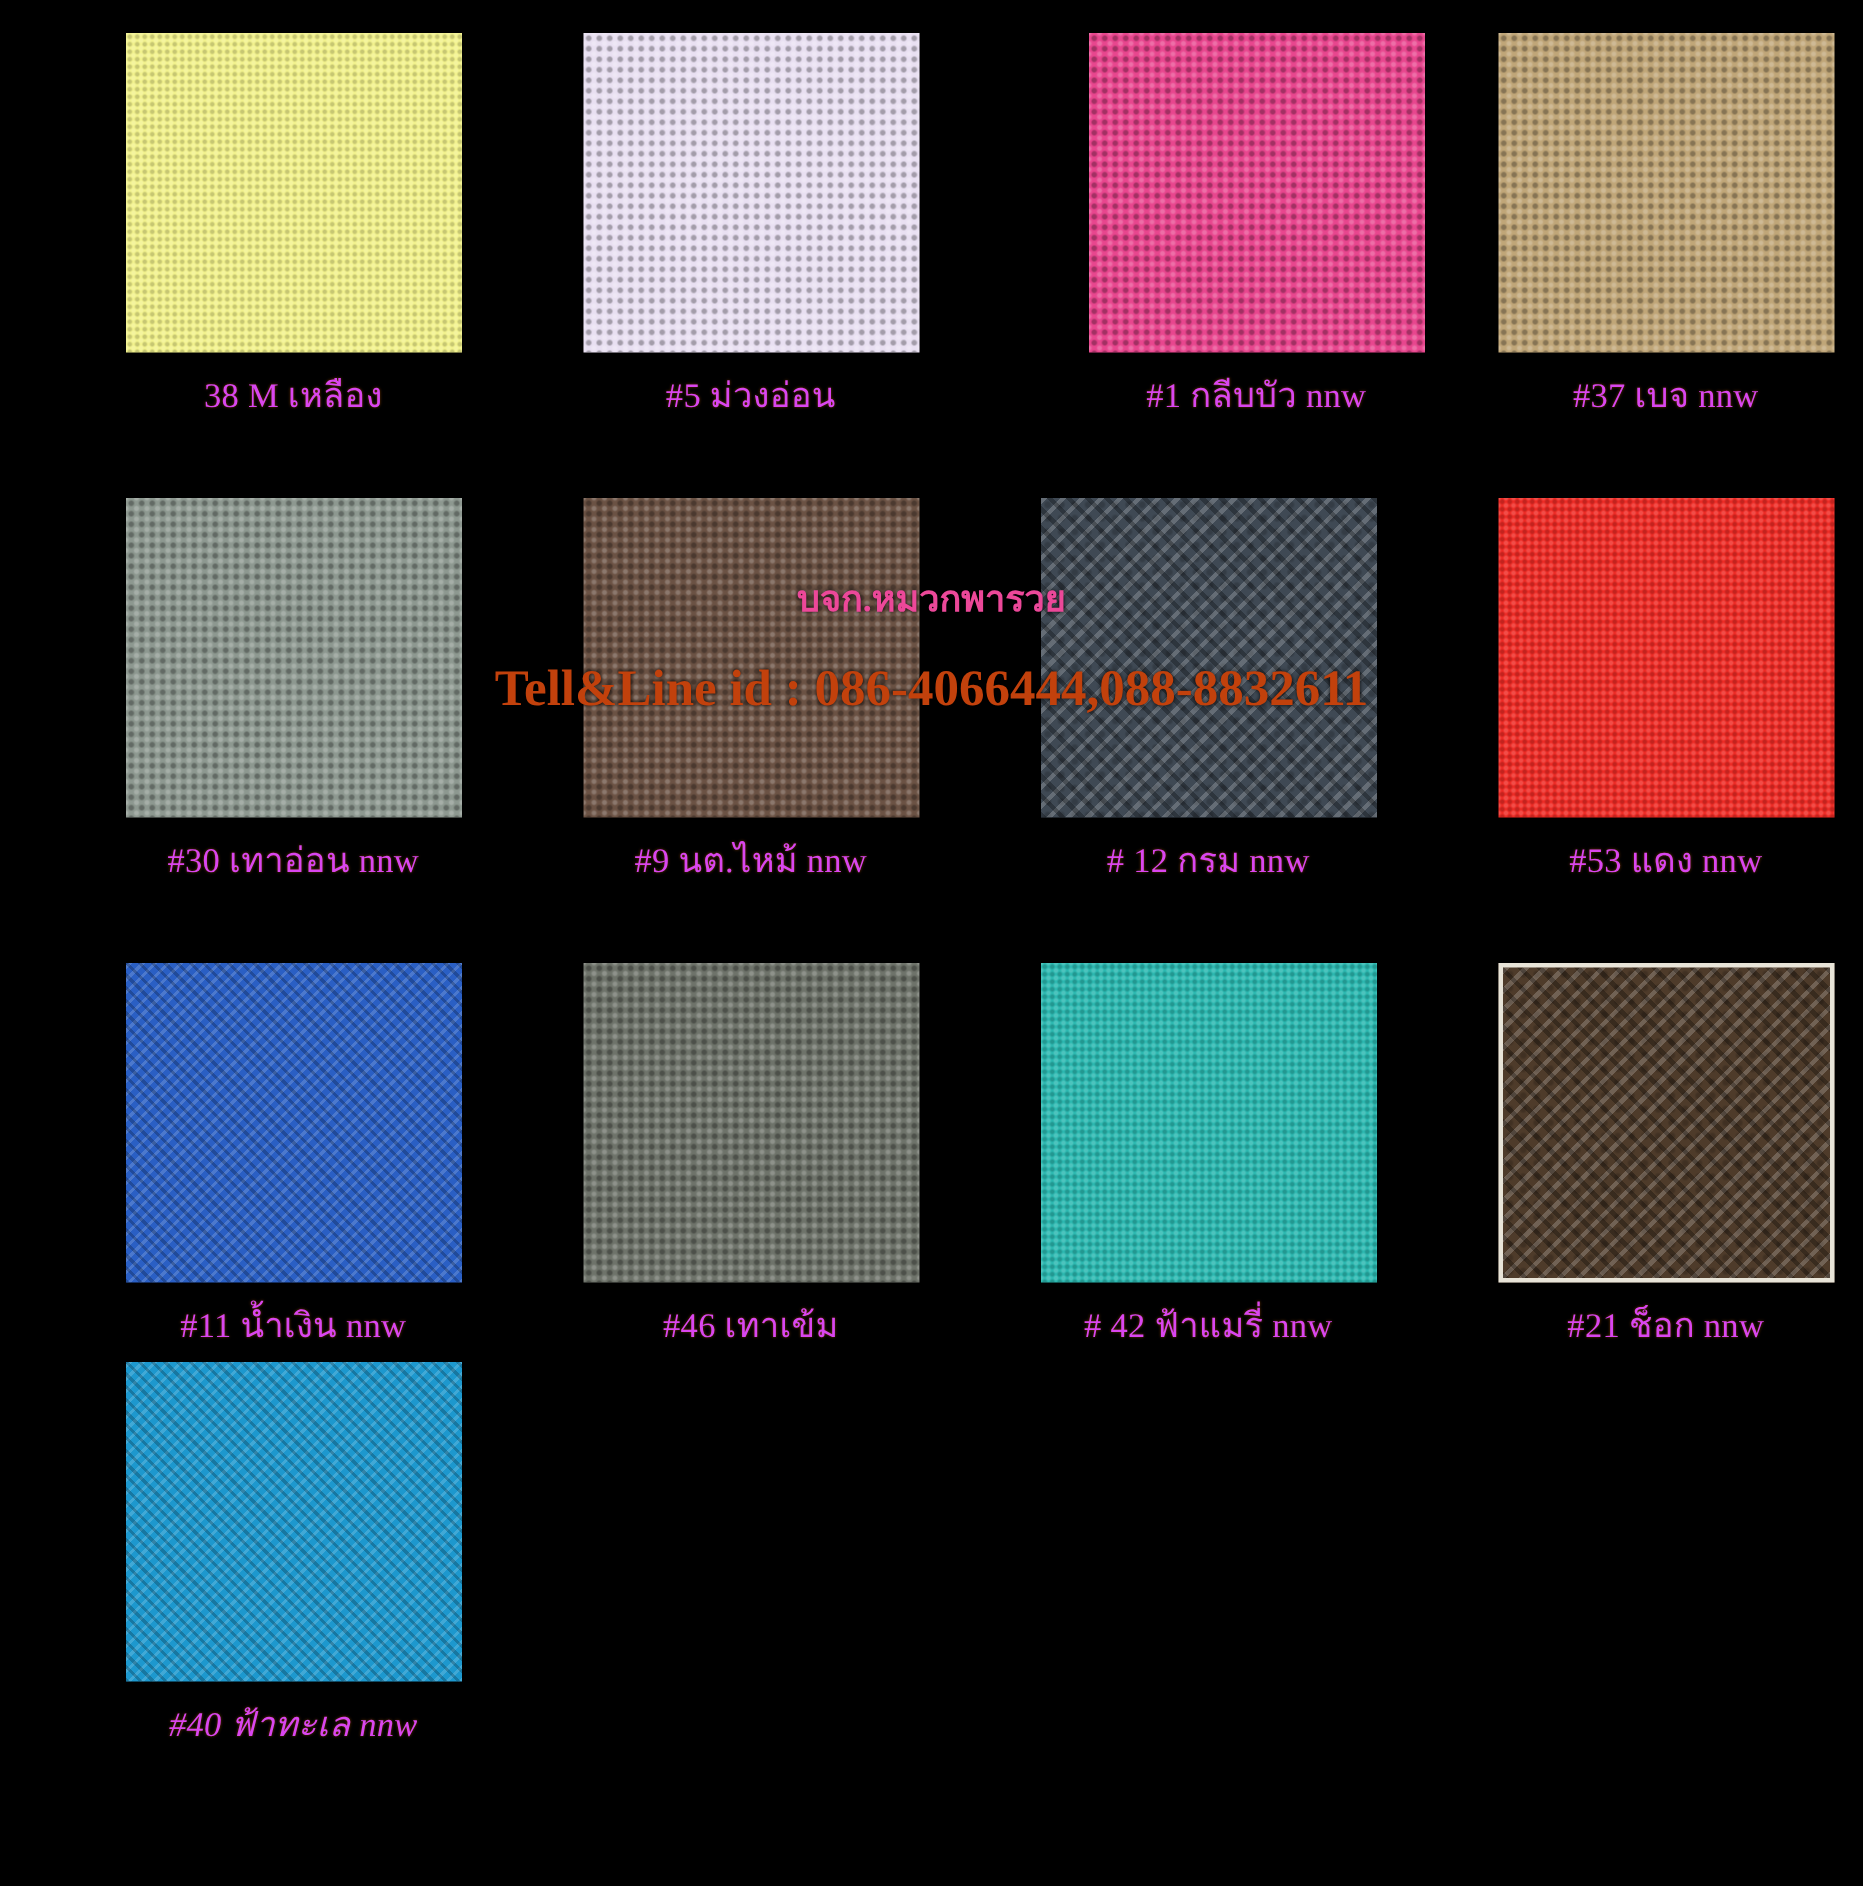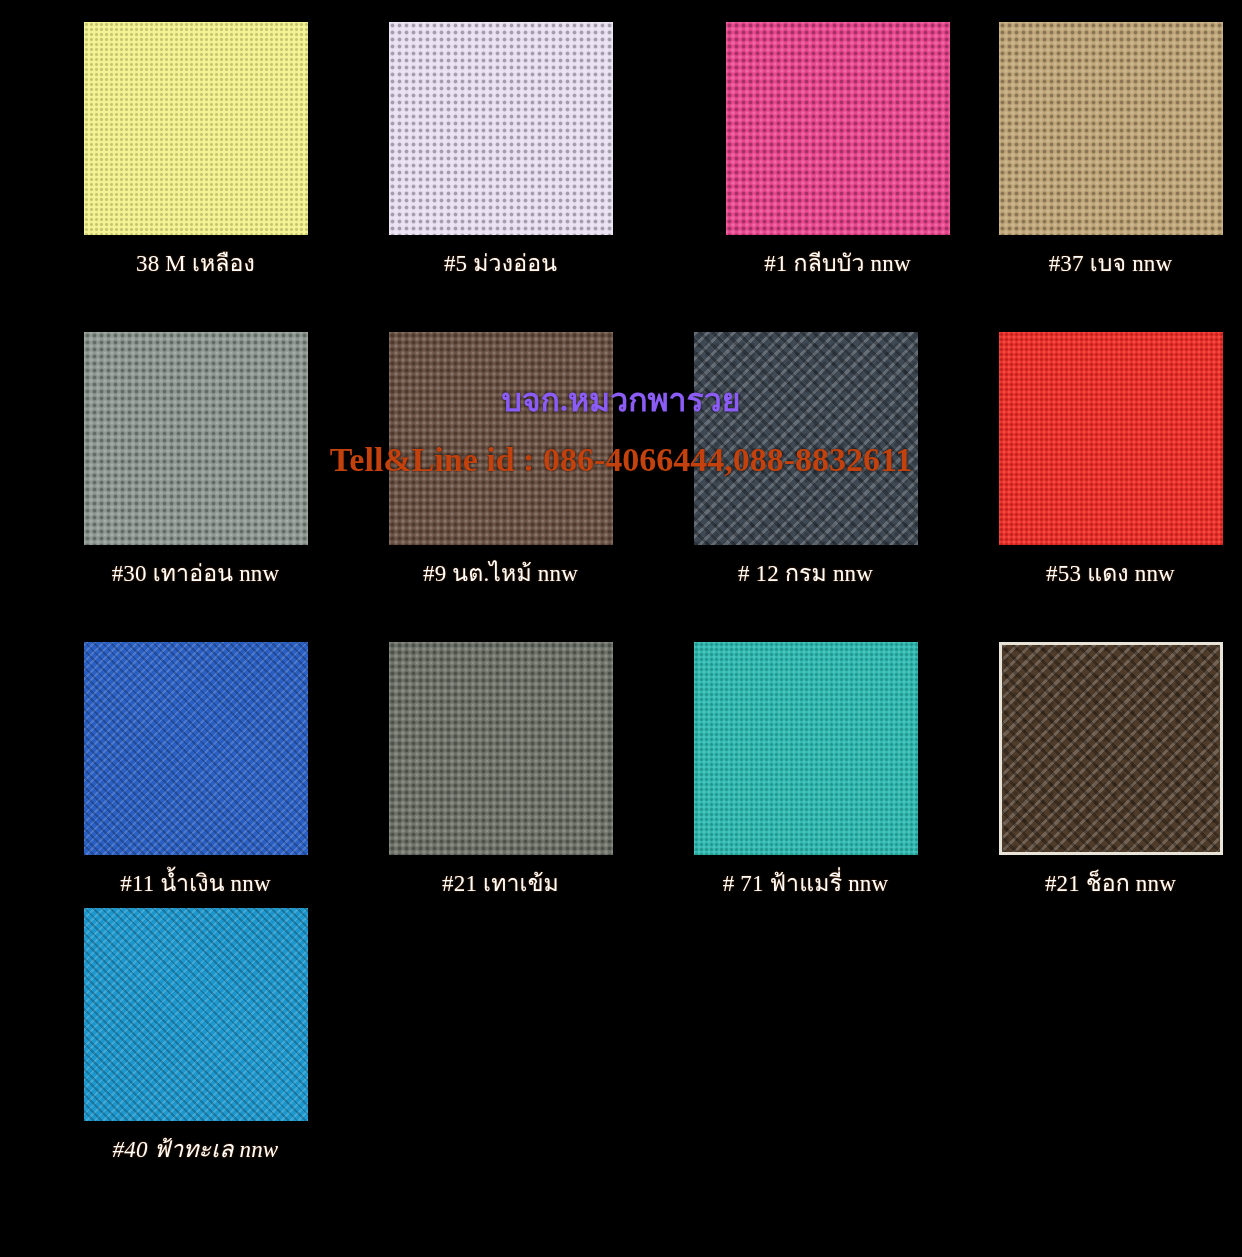--- a/index.html
+++ b/index.html
@@ -76,39 +76,39 @@
   }
 
   .swatch.framed {
     border: 3px solid #e8e4d8;
     width: 218px;
     height: 207px;
   }
 
   .caption {
     margin-top: 14px;
-    color: #ffffff;
+    color: #d946ef;
     font-size: 23px;
     line-height: 30px;
     letter-spacing: 0.2px;
     white-space: nowrap;
     text-shadow: 0 0 2px rgba(255,120,0,0.45);
   }
 
   #watermark {
     position: absolute;
     left: 0;
     top: 385px;
     width: 1242px;
     text-align: center;
     pointer-events: none;
   }
   #watermark .wm-line1 {
-    color: #8b5cf6;
-    font-size: 32px;
+    color: #ec4899;
+    font-size: 24px;
     font-weight: bold;
     line-height: 30px;
     text-shadow: 0 0 3px rgba(0,0,0,0.85);
   }
   #watermark .wm-line2 {
     color: #c2410c;
     font-size: 34px;
     font-weight: bold;
     line-height: 34px;
     margin-top: 28px;
@@ -172,27 +172,27 @@
       <div class="swatch-cell" style="left: 40px; top: 642px;">
         <div class="swatch" style="background-color: rgb(42, 95, 196);">
           <div class="weave weave-diamond"></div>
         </div>
         <div class="caption">#11 น้ำเงิน nnw</div>
       </div>
       <div class="swatch-cell" style="left: 345px; top: 642px;">
         <div class="swatch" style="background-color: rgb(110, 115, 106);">
           <div class="weave weave-dot"></div>
         </div>
-        <div class="caption">#21 เทาเข้ม</div>
+        <div class="caption">#46 เทาเข้ม</div>
       </div>
       <div class="swatch-cell" style="left: 650px; top: 642px;">
         <div class="swatch" style="background-color: rgb(43, 184, 176);">
           <div class="weave weave-fine"></div>
         </div>
-        <div class="caption"># 71 ฟ้าแมรี่ nnw</div>
+        <div class="caption"># 42 ฟ้าแมรี่ nnw</div>
       </div>
       <div class="swatch-cell" style="left: 955px; top: 642px;">
         <div class="swatch framed" style="background-color: rgb(78, 59, 42);">
           <div class="weave weave-coarse"></div>
         </div>
         <div class="caption">#21 ช็อก nnw</div>
       </div>
       <div class="swatch-cell" style="left: 40px; top: 908px; font-style: italic;">
         <div class="swatch" style="background-color: rgb(29, 152, 206);">
           <div class="weave weave-diamond"></div>

